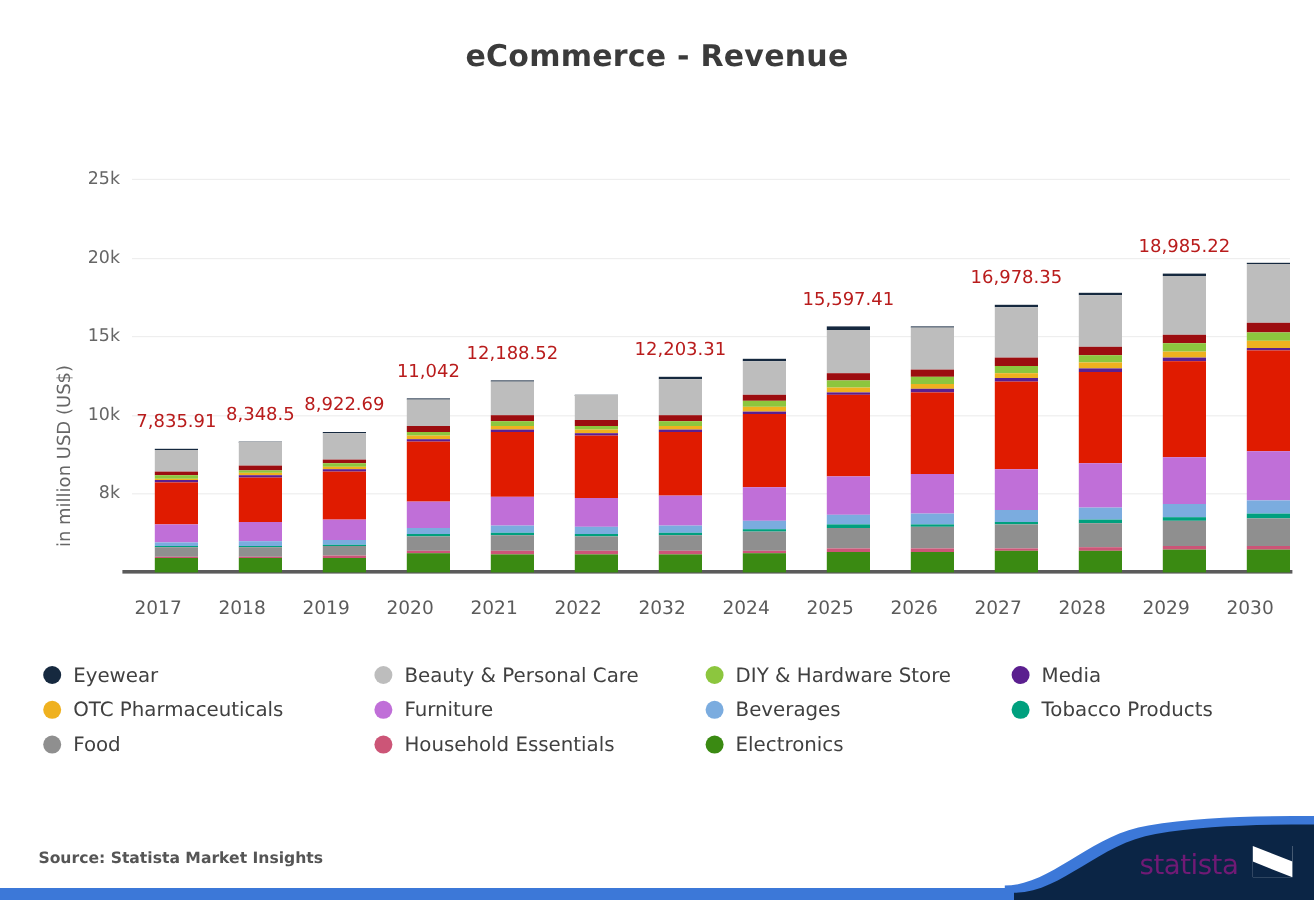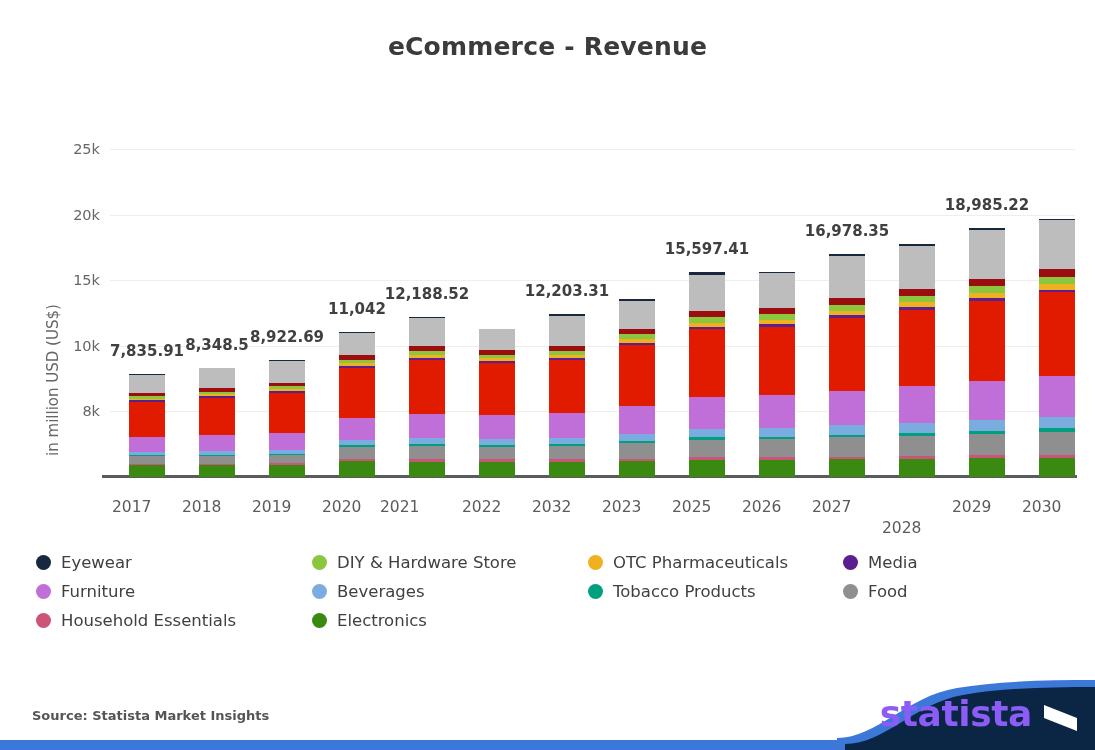--- a/index.html
+++ b/index.html
@@ -101,22 +101,22 @@
   }
   .seg {
     width: 36px;
     box-sizing: border-box;
   }
   .bar-label {
     position: absolute;
     width: 140px;
     text-align: center;
     font-size: 15px;
-    font-weight: bold;
-    color: #404040;
+    font-weight: normal;
+    color: #b91c1c;
     white-space: nowrap;
   }
   .x-tick {
     position: absolute;
     top: 498px;
     width: 70px;
     font-size: 15.5px;
     color: #5b5b5b;
   }
 
@@ -176,23 +176,23 @@
     height: 72px;
     overflow: hidden;
   }
   .statista-badge svg {
     display: block;
   }
   .statista-word {
     position: absolute;
     right: 63px;
     bottom: 16px;
-    font-size: 36px;
-    font-weight: bold;
-    color: #8b5cf6;
+    font-size: 23px;
+    font-weight: normal;
+    color: #701a75;
     letter-spacing: -0.4px;
   }
   .statista-mark {
     position: absolute;
     right: 18px;
     bottom: 19px;
     width: 33px;
     height: 26px;
     background: #ffffff;
   }
@@ -325,21 +325,21 @@
         <div class="seg" title="Furniture" style="height: 24.1408px; background: rgb(192, 111, 216);"></div>
         <div class="seg" title="Fashion" style="height: 53.792px; background: rgb(224, 27, 0);"></div>
         <div class="seg" title="Media" style="height: 2.1648px; background: rgb(91, 31, 143);"></div>
         <div class="seg" title="OTC Pharmaceuticals" style="height: 2.952px; background: rgb(239, 177, 31);"></div>
         <div class="seg" title="DIY &amp; Hardware Store" style="height: 4.0672px; background: rgb(140, 198, 62);"></div>
         <div class="seg" title="Toys &amp; Hobby" style="height: 4.7888px; background: rgb(156, 13, 16);"></div>
         <div class="seg" title="Beauty &amp; Personal Care" style="height: 28.0768px; background: rgb(189, 189, 189);"></div>
         <div class="seg" title="Eyewear" style="height: 1.02336px; background: rgb(22, 41, 63);"></div>
       </div>
       <div class="bar-label" style="left: 357px; top: 285.225px;">12,188.52</div>
-      <div class="x-tick" style="left: 380px;">2021</div>
+      <div class="x-tick" style="left: 392px;">2021</div>
       <div class="bar" style="left: 479px; bottom: 273px;">
         <div class="seg" title="Electronics" style="height: 15.4816px; background: rgb(58, 138, 18);"></div>
         <div class="seg" title="Household Essentials" style="height: 2.0992px; background: rgb(204, 85, 119);"></div>
         <div class="seg" title="Food" style="height: 12.8576px; background: rgb(143, 143, 143);"></div>
         <div class="seg" title="Tobacco Products" style="height: 1.8368px; background: rgb(0, 160, 126);"></div>
         <div class="seg" title="Beverages" style="height: 6.0352px; background: rgb(123, 172, 223);"></div>
         <div class="seg" title="Furniture" style="height: 23.3536px; background: rgb(192, 111, 216);"></div>
         <div class="seg" title="Fashion" style="height: 51.9552px; background: rgb(224, 27, 0);"></div>
         <div class="seg" title="Media" style="height: 2.0992px; background: rgb(91, 31, 143);"></div>
         <div class="seg" title="OTC Pharmaceuticals" style="height: 2.8864px; background: rgb(239, 177, 31);"></div>
@@ -374,21 +374,21 @@
         <div class="seg" title="Beverages" style="height: 7.3472px; background: rgb(123, 172, 223);"></div>
         <div class="seg" title="Furniture" style="height: 28.0768px; background: rgb(192, 111, 216);"></div>
         <div class="seg" title="Fashion" style="height: 60.6144px; background: rgb(224, 27, 0);"></div>
         <div class="seg" title="Media" style="height: 2.296px; background: rgb(91, 31, 143);"></div>
         <div class="seg" title="OTC Pharmaceuticals" style="height: 3.5424px; background: rgb(239, 177, 31);"></div>
         <div class="seg" title="DIY &amp; Hardware Store" style="height: 4.7232px; background: rgb(140, 198, 62);"></div>
         <div class="seg" title="Toys &amp; Hobby" style="height: 5.5104px; background: rgb(156, 13, 16);"></div>
         <div class="seg" title="Beauty &amp; Personal Care" style="height: 27.8144px; background: rgb(189, 189, 189);"></div>
         <div class="seg" title="Eyewear" style="height: 1.7056px; background: rgb(22, 41, 63);"></div>
       </div>
-      <div class="x-tick" style="left: 602px;">2023</div>
+      <div class="x-tick" style="left: 602px;">2024</div>
       <div class="bar" style="left: 689px; bottom: 273px;">
         <div class="seg" title="Electronics" style="height: 17.056px; background: rgb(58, 138, 18);"></div>
         <div class="seg" title="Household Essentials" style="height: 2.4928px; background: rgb(204, 85, 119);"></div>
         <div class="seg" title="Food" style="height: 17.5808px; background: rgb(143, 143, 143);"></div>
         <div class="seg" title="Tobacco Products" style="height: 2.4928px; background: rgb(0, 160, 126);"></div>
         <div class="seg" title="Beverages" style="height: 8.3968px; background: rgb(123, 172, 223);"></div>
         <div class="seg" title="Furniture" style="height: 31.7504px; background: rgb(192, 111, 216);"></div>
         <div class="seg" title="Fashion" style="height: 67.9616px; background: rgb(224, 27, 0);"></div>
         <div class="seg" title="Media" style="height: 2.4272px; background: rgb(91, 31, 143);"></div>
         <div class="seg" title="OTC Pharmaceuticals" style="height: 4.0672px; background: rgb(239, 177, 31);"></div>
@@ -440,21 +440,21 @@
         <div class="seg" title="Beverages" style="height: 9.9712px; background: rgb(123, 172, 223);"></div>
         <div class="seg" title="Furniture" style="height: 36.736px; background: rgb(192, 111, 216);"></div>
         <div class="seg" title="Fashion" style="height: 76.4896px; background: rgb(224, 27, 0);"></div>
         <div class="seg" title="Media" style="height: 2.624px; background: rgb(91, 31, 143);"></div>
         <div class="seg" title="OTC Pharmaceuticals" style="height: 4.8544px; background: rgb(239, 177, 31);"></div>
         <div class="seg" title="DIY &amp; Hardware Store" style="height: 6.2976px; background: rgb(140, 198, 62);"></div>
         <div class="seg" title="Toys &amp; Hobby" style="height: 7.1504px; background: rgb(156, 13, 16);"></div>
         <div class="seg" title="Beauty &amp; Personal Care" style="height: 42.7712px; background: rgb(189, 189, 189);"></div>
         <div class="seg" title="Eyewear" style="height: 1.9024px; background: rgb(22, 41, 63);"></div>
       </div>
-      <div class="x-tick" style="left: 882px; margin-top: 21px;">2028</div>
+      <div class="x-tick" style="left: 882px;">2028</div>
       <div class="bar" style="left: 969px; bottom: 273px;">
         <div class="seg" title="Electronics" style="height: 18.7616px; background: rgb(58, 138, 18);"></div>
         <div class="seg" title="Household Essentials" style="height: 2.952px; background: rgb(204, 85, 119);"></div>
         <div class="seg" title="Food" style="height: 21.7792px; background: rgb(143, 143, 143);"></div>
         <div class="seg" title="Tobacco Products" style="height: 2.952px; background: rgb(0, 160, 126);"></div>
         <div class="seg" title="Beverages" style="height: 10.6272px; background: rgb(123, 172, 223);"></div>
         <div class="seg" title="Furniture" style="height: 38.8352px; background: rgb(192, 111, 216);"></div>
         <div class="seg" title="Fashion" style="height: 80.2944px; background: rgb(224, 27, 0);"></div>
         <div class="seg" title="Media" style="height: 2.7552px; background: rgb(91, 31, 143);"></div>
         <div class="seg" title="OTC Pharmaceuticals" style="height: 5.1824px; background: rgb(239, 177, 31);"></div>
@@ -482,30 +482,34 @@
       </div>
       <div class="x-tick" style="left: 1022px;">2030</div>
     </div>
 
   <div class="legend" id="legend">
       <div class="legend-item">
         <span class="legend-dot" style="background: rgb(22, 41, 63);"></span>
         <span class="legend-label">Eyewear</span>
       </div>
       <div class="legend-item">
+        <span class="legend-dot" style="background: rgb(189, 189, 189);"></span>
+        <span class="legend-label">Beauty &amp; Personal Care</span>
+      </div>
+      <div class="legend-item">
         <span class="legend-dot" style="background: rgb(140, 198, 62);"></span>
         <span class="legend-label">DIY &amp; Hardware Store</span>
       </div>
       <div class="legend-item">
+        <span class="legend-dot" style="background: rgb(91, 31, 143);"></span>
+        <span class="legend-label">Media</span>
+      </div>
+      <div class="legend-item">
         <span class="legend-dot" style="background: rgb(239, 177, 31);"></span>
         <span class="legend-label">OTC Pharmaceuticals</span>
-      </div>
-      <div class="legend-item">
-        <span class="legend-dot" style="background: rgb(91, 31, 143);"></span>
-        <span class="legend-label">Media</span>
       </div>
       <div class="legend-item">
         <span class="legend-dot" style="background: rgb(192, 111, 216);"></span>
         <span class="legend-label">Furniture</span>
       </div>
       <div class="legend-item">
         <span class="legend-dot" style="background: rgb(123, 172, 223);"></span>
         <span class="legend-label">Beverages</span>
       </div>
       <div class="legend-item">

